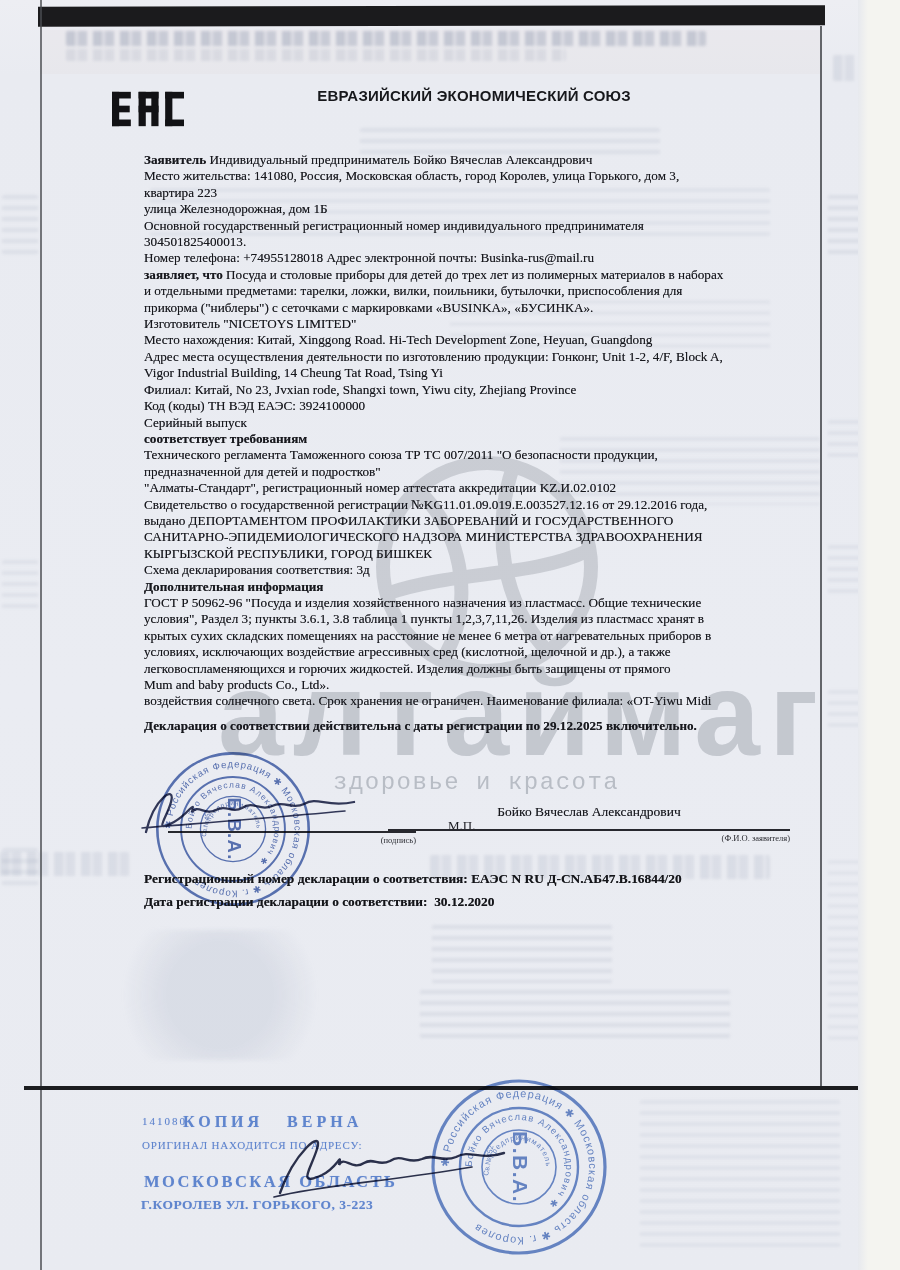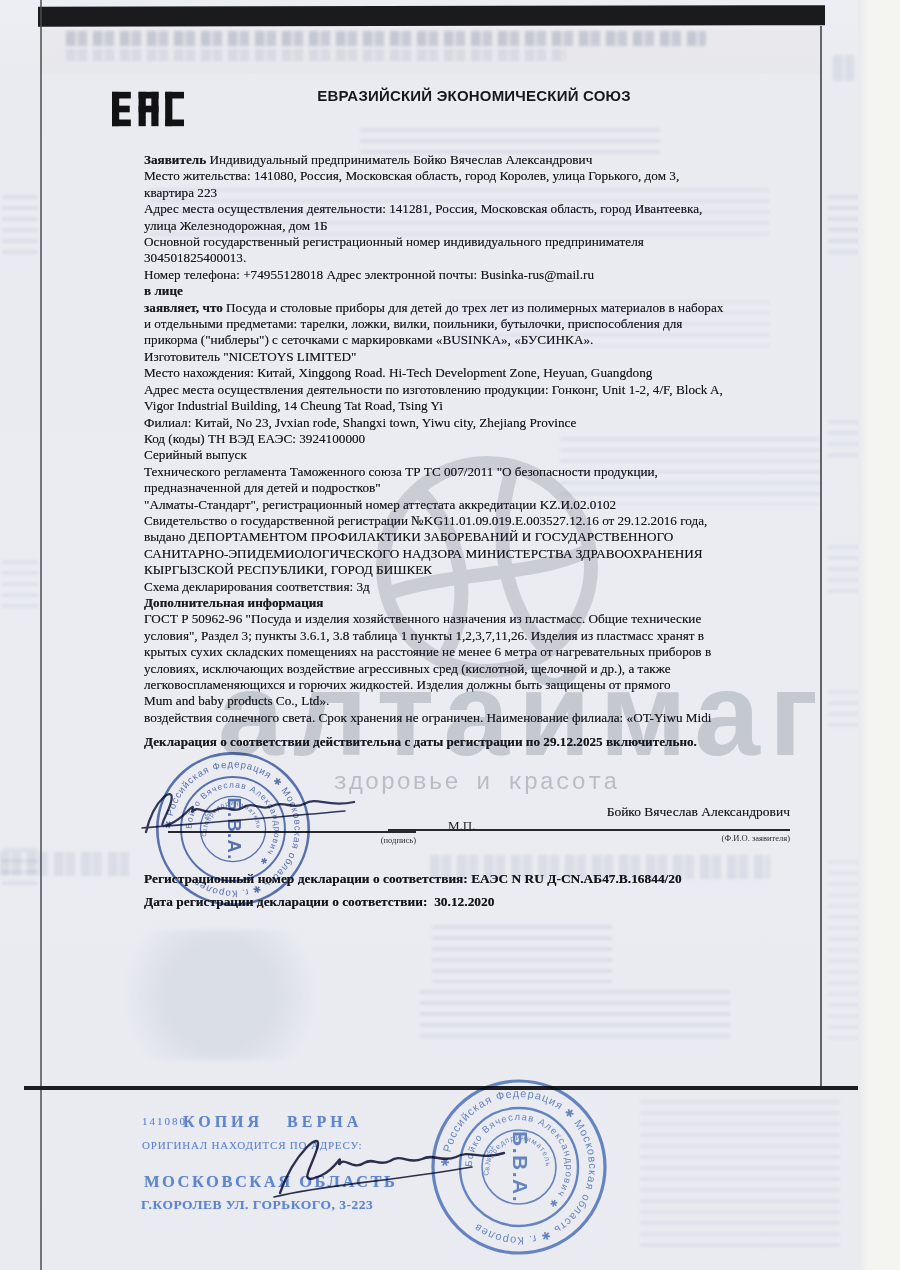--- a/index.html
+++ b/index.html
@@ -23,21 +23,21 @@
        line-height:16.4px;color:#17181d;text-shadow:0 0 .5px rgba(25,26,35,.55);}
   .doc-body .ln{white-space:nowrap;}
   .wm-logo{position:absolute;left:369px;top:449px;opacity:.34;filter:blur(.6px);}
   .wm-text{position:absolute;left:218px;top:655px;font-family:"Liberation Sans","DejaVu Sans",sans-serif;
        font-weight:bold;font-size:118px;line-height:118px;letter-spacing:9px;color:#a3a8b1;opacity:.52;filter:blur(.6px);}
   .wm-tag{position:absolute;left:313px;top:769px;font-family:Liberation Mono, monospace;
        font-size:24px;letter-spacing:1.5px;color:#9ba1ab;opacity:.62;filter:blur(.4px);margin-left:20px;}
   .sigline{position:absolute;height:1.6px;background:#27282e;}
   .cap{position:absolute;text-align:right;font-size:8.5px;color:#2a2b31;}
   .mp{position:absolute;left:448px;top:818px;font-size:13px;color:#1d1e24;}
-  .fio{position:absolute;left:388px;top:804px;width:402px;text-align:right;font-size:13.5px;color:#17181d;text-shadow:0 0 .5px rgba(25,26,35,.5);}
+  .fio{position:absolute;left:388px;top:804px;width:402px;text-align:center;font-size:13.5px;color:#17181d;text-shadow:0 0 .5px rgba(25,26,35,.5);}
   .reg{position:absolute;left:144px;font-size:13.4px;font-weight:bold;color:#141519;white-space:nowrap;text-shadow:0 0 .5px rgba(20,21,30,.55);}
   .reg.n1{top:871px;} .reg.n2{top:894px;}
   .stamp{position:absolute;mix-blend-mode:multiply;filter:blur(.35px);}
   .stamp text{font-family:"Liberation Sans","DejaVu Sans",sans-serif;}
   .sig-ink{position:absolute;mix-blend-mode:multiply;}
   .copy-stamp{position:absolute;font-family:Liberation Serif, serif;
        color:#4d77c9;opacity:.88;filter:blur(.25px);text-shadow:0 0 1px rgba(70,110,200,.35);white-space:nowrap;text-align:right;}
   .cs1{left:183px;top:1113px;font-size:16px;font-weight:bold;letter-spacing:4px;word-spacing:16px;}
   .cs2{left:142px;top:1139px;font-size:11px;letter-spacing:.8px;}
   .cs3{left:142px;top:1115px;font-size:11px;letter-spacing:2px;}
@@ -110,36 +110,35 @@
       <rect x="96" y="50" width="34" height="12"></rect>
     </g>
   </svg>
 
   <div class="hdr l1">ЕВРАЗИЙСКИЙ ЭКОНОМИЧЕСКИЙ СОЮЗ</div>
 
   <div class="doc-body">
       <div class="ln"><b>Заявитель</b> Индивидуальный предприниматель Бойко Вячеслав Александрович</div>
       <div class="ln">Место жительства: 141080, Россия, Московская область, город Королев, улица Горького,  дом 3,</div>
       <div class="ln">квартира 223</div>
-      <div class="ln">Адрес места осуществления деятельности: 141281, Россия, Московская область, город Ивантеевка,</div>
       <div class="ln">улица Железнодорожная, дом 1Б</div>
       <div class="ln">Основной государственный регистрационный номер индивидуального предпринимателя</div>
       <div class="ln">304501825400013.</div>
       <div class="ln">Номер телефона: +74955128018 Адрес электронной почты: Businka-rus@mail.ru</div>
-      <div class="ln"><b>в лице</b></div>
       <div class="ln"><b>заявляет, что</b> Посуда и столовые приборы для детей до трех лет из полимерных материалов в наборах</div>
       <div class="ln">и отдельными предметами: тарелки, ложки, вилки, поильники, бутылочки, приспособления для</div>
       <div class="ln">прикорма ("ниблеры") с сеточками с маркировками «BUSINKA», «БУСИНКА».</div>
       <div class="ln">Изготовитель "NICETOYS LIMITED"</div>
       <div class="ln">Место нахождения: Китай, Xinggong Road. Hi-Tech Development Zone, Heyuan, Guangdong</div>
       <div class="ln">Адрес места осуществления деятельности по изготовлению продукции: Гонконг,  Unit 1-2, 4/F, Block A,</div>
       <div class="ln">Vigor Industrial Building, 14 Cheung Tat Road, Tsing Yi</div>
       <div class="ln">Филиал: Китай, No 23, Jvxian rode, Shangxi town, Yiwu city, Zhejiang Province</div>
       <div class="ln">Код (коды) ТН ВЭД ЕАЭС: 3924100000</div>
       <div class="ln">Серийный выпуск</div>
+      <div class="ln"><b>соответствует требованиям</b></div>
       <div class="ln">Технического регламента Таможенного союза ТР ТС 007/2011 "О безопасности продукции,</div>
       <div class="ln">предназначенной для детей и подростков"</div>
       <div class="ln">"Алматы-Стандарт", регистрационный номер аттестата аккредитации KZ.И.02.0102</div>
       <div class="ln">Свидетельство о государственной регистрации №KG11.01.09.019.Е.003527.12.16 от 29.12.2016 года,</div>
       <div class="ln">выдано ДЕПОРТАМЕНТОМ ПРОФИЛАКТИКИ ЗАБОРЕВАНИЙ И ГОСУДАРСТВЕННОГО</div>
       <div class="ln">САНИТАРНО-ЭПИДЕМИОЛОГИЧЕСКОГО  НАДЗОРА МИНИСТЕРСТВА ЗДРАВООХРАНЕНИЯ</div>
       <div class="ln">КЫРГЫЗСКОЙ  РЕСПУБЛИКИ, ГОРОД БИШКЕК</div>
       <div class="ln">Схема декларирования соответствия: 3д</div>
       <div class="ln"><b>Дополнительная информация</b></div>
       <div class="ln">ГОСТ Р 50962-96 "Посуда и изделия хозяйственного назначения из пластмасс. Общие технические</div>

